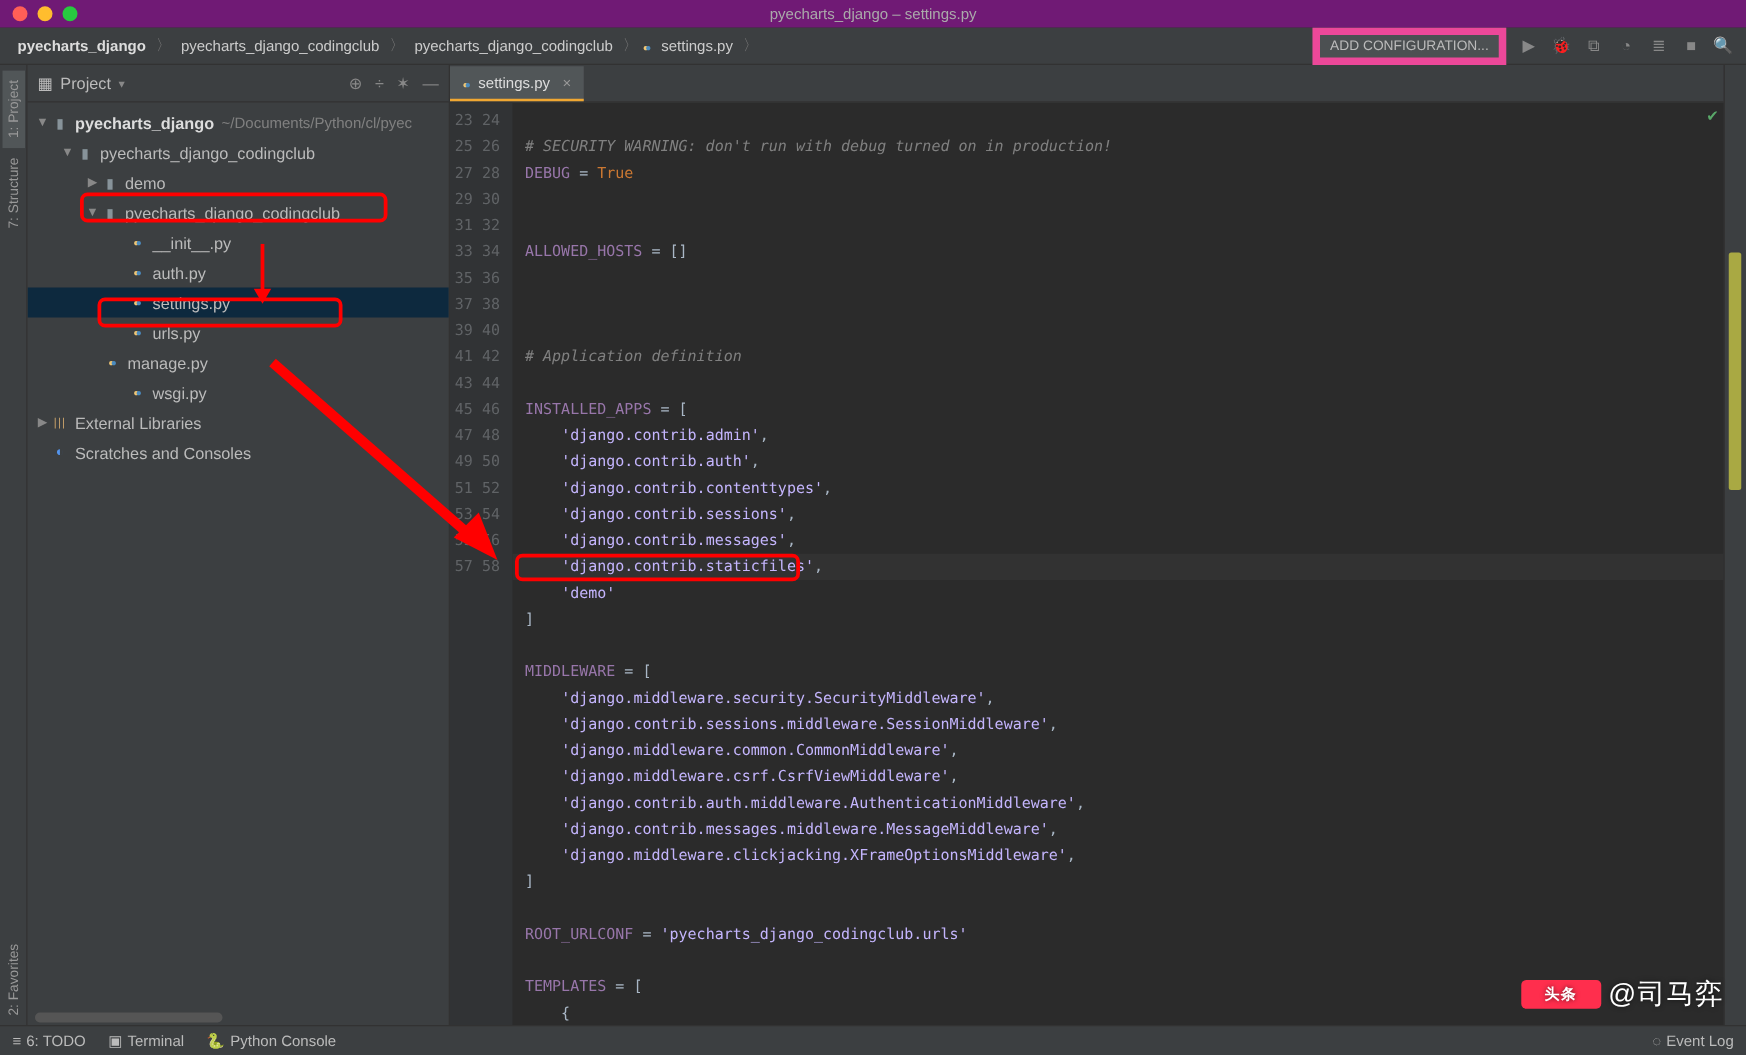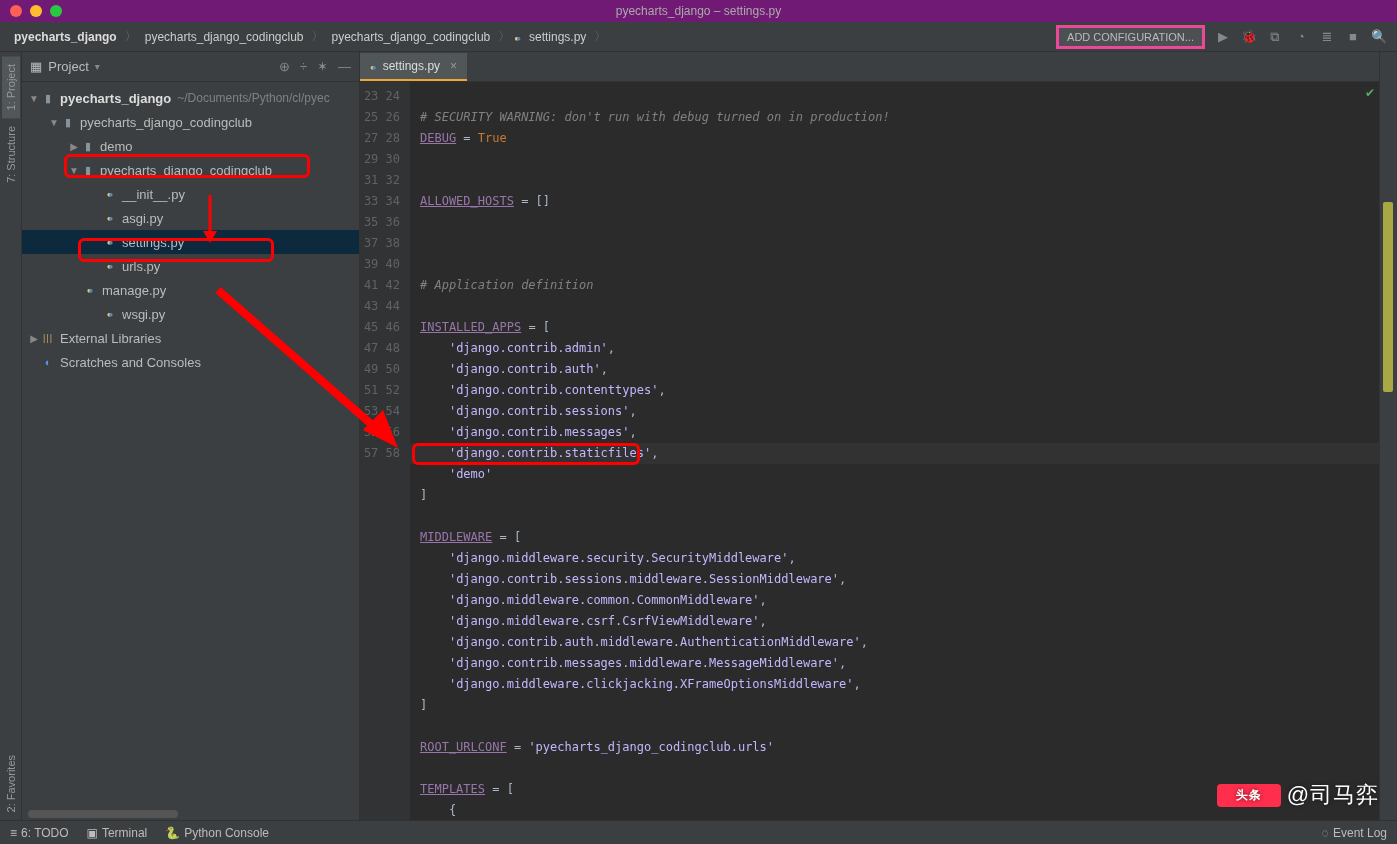--- a/index.html
+++ b/index.html
@@ -10,21 +10,21 @@
   .traffic span { width:12px; height:12px; border-radius:50%; display:inline-block; }
   .tl-close{background:#ff5f57;} .tl-min{background:#ffbd2e;} .tl-max{background:#28c940;}
   .title-text { position:absolute; left:50%; transform:translateX(-50%); color:#aaa; font-size:12px; }
   
   .navbar { height:30px; background:#3c3f41; border-bottom:1px solid #323232; display:flex; align-items:center; padding:0 10px; justify-content:space-between; }
   .breadcrumb { display:flex; align-items:center; gap:4px; color:#ccc; font-size:12px; white-space:nowrap; }
   .breadcrumb .sep { color:#777; }
   .breadcrumb .crumb { padding:2px 4px; }
   .breadcrumb .bold { font-weight:bold; color:#ddd; }
   .nav-right { display:flex; align-items:center; gap:10px; }
-  .config-btn { background:#4c5052; color:#bbb; padding:3px 8px; font-size:11px; border:3px solid #ec4899; }
+  .config-btn { background:#4c5052; color:#bbb; padding:3px 8px; font-size:11px; border:6px solid #ec4899; }
   .tb-icon { width:16px; height:16px; display:flex; align-items:center; justify-content:center; color:#888; }
   
   .main { display:flex; height:calc(844px - 22px - 30px - 24px); }
   
   .left-gutter { width:22px; background:#3c3f41; border-right:1px solid #323232; display:flex; flex-direction:column; align-items:center; padding-top:4px; }
   .vert-tab { writing-mode:vertical-rl; transform:rotate(180deg); font-size:11px; color:#999; padding:8px 2px; cursor:pointer; }
   
   .project-panel { width:338px; background:#3c3f41; border-right:1px solid #323232; display:flex; flex-direction:column; }
   .project-header { height:30px; display:flex; align-items:center; padding:0 8px; border-bottom:1px solid #323232; }
   .proj-title { display:flex; align-items:center; gap:6px; flex:1; }
@@ -47,21 +47,21 @@
   .red-box { position:absolute; border:3px solid #ff0000; border-radius:6px; pointer-events:none; }
   .red-arrow { position:absolute; pointer-events:none; }
   
   .editor-area { flex:1; display:flex; flex-direction:column; background:#2b2b2b; }
   .tab-bar { height:30px; background:#3c3f41; border-bottom:1px solid #323232; display:flex; align-items:flex-end; }
   .ed-tab { height:28px; display:flex; align-items:center; gap:6px; padding:0 10px; background:#515658; border-bottom:2px solid #f0a732; color:#ddd; font-size:12px; }
   .ed-tab .close { color:#999; cursor:pointer; font-size:12px; margin-left:4px;}
   .code-container { flex:1; display:flex; overflow:hidden; position:relative; }
   .gutter { width:50px; background:#313335; text-align:right; padding-right:10px; color:#606366; font-family:Menlo,Consolas,monospace; font-size:12px; line-height:21px; padding-top:4px; user-select:none; }
   .code { flex:1; font-family:Menlo,Consolas,monospace; font-size:12px; line-height:21px; padding-top:4px; padding-left:10px; white-space:pre; color:#a9b7c6; position:relative; }
-  .code .kw{color:#cc7832;} .code .str{color:#c4b5fd;} .code .cmt{color:#808080;font-style:italic;} .code .const{color:#9876aa;text-decoration:underline;}
+  .code .kw{color:#cc7832;} .code .str{color:#c4b5fd;} .code .cmt{color:#808080;font-style:italic;} .code .const{color:#9876aa;}
   .code .hl-line{ background:#323232; display:block; margin-left:-10px; padding-left:10px; width:calc(100% + 10px);}
   
   .right-gutter { width:18px; background:#3c3f41; border-left:1px solid #323232; position:relative;}
   .right-strip { position:absolute; right:4px; width:10px; background:#a9a943; border-radius:2px;}
   
   .bottom-bar { height:24px; background:#3c3f41; border-top:1px solid #323232; display:flex; align-items:center; padding:0 10px; justify-content:space-between; font-size:12px; color:#bbb;}
   .bottom-left { display:flex; gap:18px;}
   .bottom-left span, .bottom-right span { cursor:pointer; display:flex; align-items:center; gap:4px;}
   
   .watermark { position:absolute; right:18px; bottom:34px; font-size:22px; color:#fff; font-weight:500; letter-spacing:1px; display:flex; align-items:center; gap:6px; text-shadow:0 0 4px rgba(0,0,0,.6);}
@@ -151,21 +151,21 @@
         <span class="arrow">▼</span>
         <span class="ficon folder-open-icon"></span>
         <span>pyecharts_django_codingclub</span>
       </div>
       <div class="tree-row" style="padding-left:80px">
         <span class="ficon py-icon"></span>
         <span>__init__.py</span>
       </div>
       <div class="tree-row" style="padding-left:80px">
         <span class="ficon py-icon"></span>
-        <span>asgi.py</span>
+        <span>auth.py</span>
       </div>
       <div class="tree-row sel" style="padding-left:80px">
         <span class="ficon py-icon"></span>
         <span>settings.py</span>
       </div>
       <div class="tree-row" style="padding-left:80px">
         <span class="ficon py-icon"></span>
         <span>urls.py</span>
       </div>
       <div class="tree-row" style="padding-left:60px">

